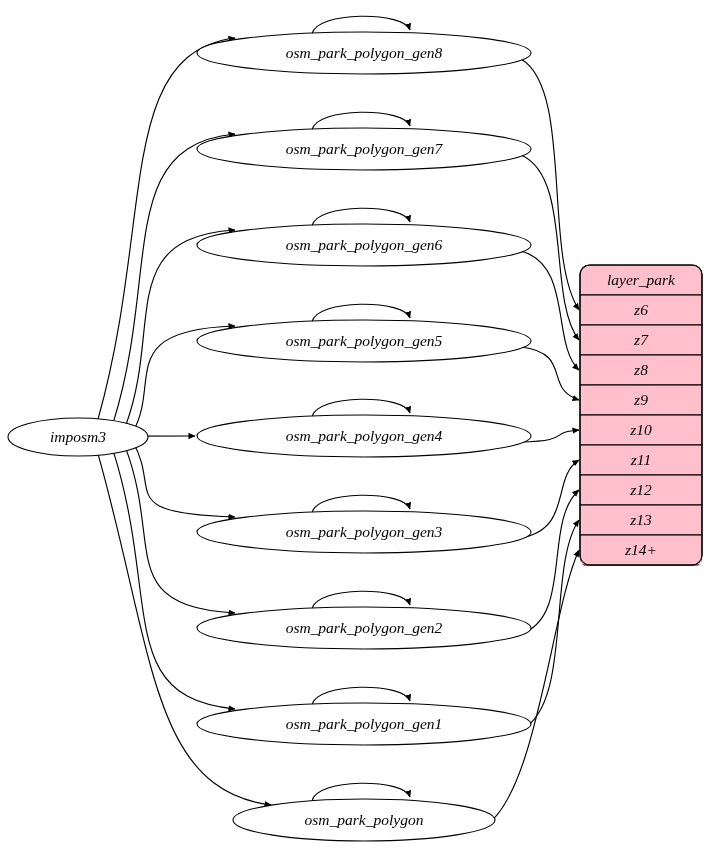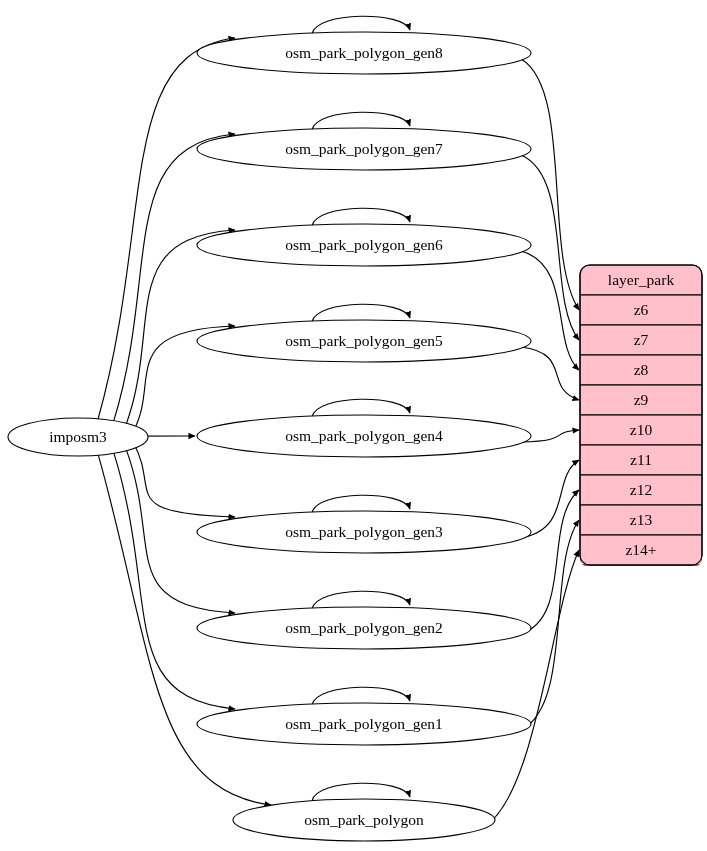--- a/index.html
+++ b/index.html
@@ -1,18 +1,18 @@
 <!DOCTYPE html>
 <html><head>
 <meta charset="utf-8">
 <style>
   html,body{margin:0;padding:0;background:#ffffff;}
   body{width:707px;height:851px;position:relative;overflow:hidden;
        font-family:"Liberation Serif","DejaVu Serif",serif;}
-  #stage{position:absolute;left:0;top:0;width:707px;height:731px;}
+  #stage{position:absolute;left:0;top:0;width:707px;height:731px;font-style:italic;}
   svg#graph{position:absolute;left:0;top:0;width:707px;height:851px;}
   .nodetext{font-family:"Liberation Serif","DejaVu Serif",serif;font-size:15.5px;fill:#000000;
             text-anchor:middle;dominant-baseline:middle;}
   .celltext{font-family:"Liberation Serif","DejaVu Serif",serif;font-size:15.5px;fill:#000000;
             text-anchor:middle;dominant-baseline:middle;}
   .ell{fill:#ffffff;stroke:#000000;stroke-width:1.1;}
   .edge{fill:none;stroke:#000000;stroke-width:1.15;}
   .loop{fill:none;stroke:#000000;stroke-width:1.15;}
   .tblcell{fill:#ffc0cb;stroke:#000000;stroke-width:1.1;}
   .tblclip{fill:#ffc0cb;stroke:#000000;stroke-width:1.1;}

